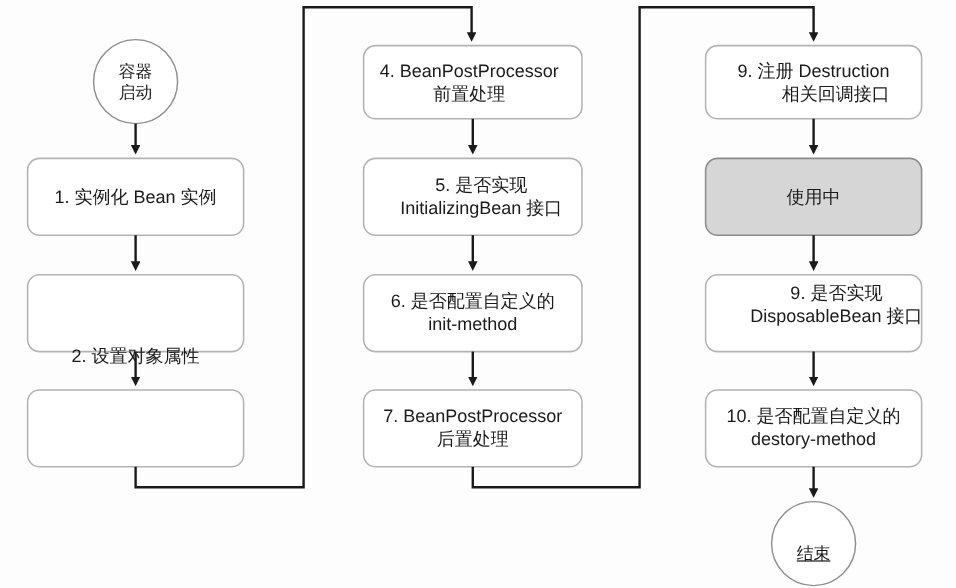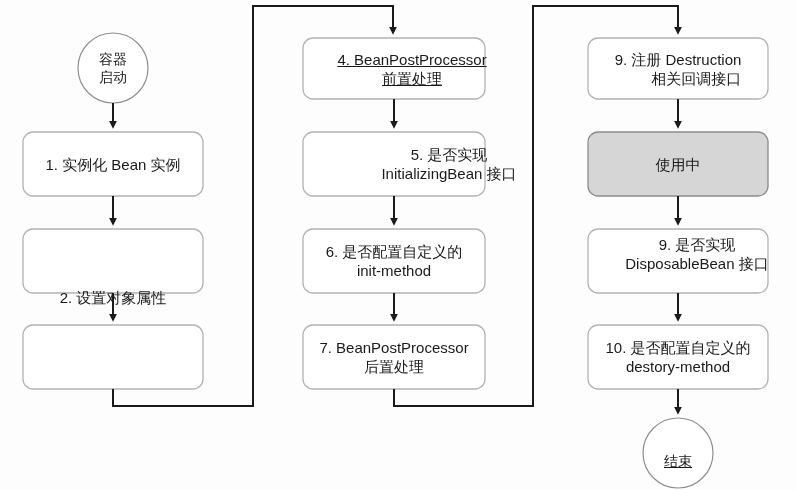--- a/index.html
+++ b/index.html
@@ -107,24 +107,24 @@
   </svg>
 
   <div class="node-label terminal-label" style="left:78px; top:33px; width:70px; height:70px;text-align:center;">容器
 启动</div>
 
   <div class="node-label" style="left:23px; top:132px; width:180px; height:64px;">1. 实例化 Bean 实例</div>
 
   <div class="node-label" style="left:23px; top:229px; width:180px; height:64px;margin-top:36px;">2. 设置对象属性</div>
 
 
-  <div class="node-label" style="left:321px; top:38px; width:182px; height:61px;text-decoration:underline;">4. BeanPostProcessor
+  <div class="node-label" style="left:300px; top:38px; width:182px; height:61px;">4. BeanPostProcessor
 前置处理</div>
 
-  <div class="node-label" style="left:303px; top:132px; width:196px; height:64px;padding-left:48px;">5. 是否实现
+  <div class="node-label" style="left:303px; top:132px; width:196px; height:64px;">5. 是否实现
 InitializingBean 接口</div>
 
   <div class="node-label" style="left:303px; top:229px; width:182px; height:64px;">6. 是否配置自定义的
 init-method</div>
 
   <div class="node-label" style="left:303px; top:325px; width:182px; height:64px;">7. BeanPostProcessor
 后置处理</div>
 
   <div class="node-label" style="left:588px; top:38px; width:180px; height:61px;text-align:right;">9. 注册 Destruction
 相关回调接口</div>

